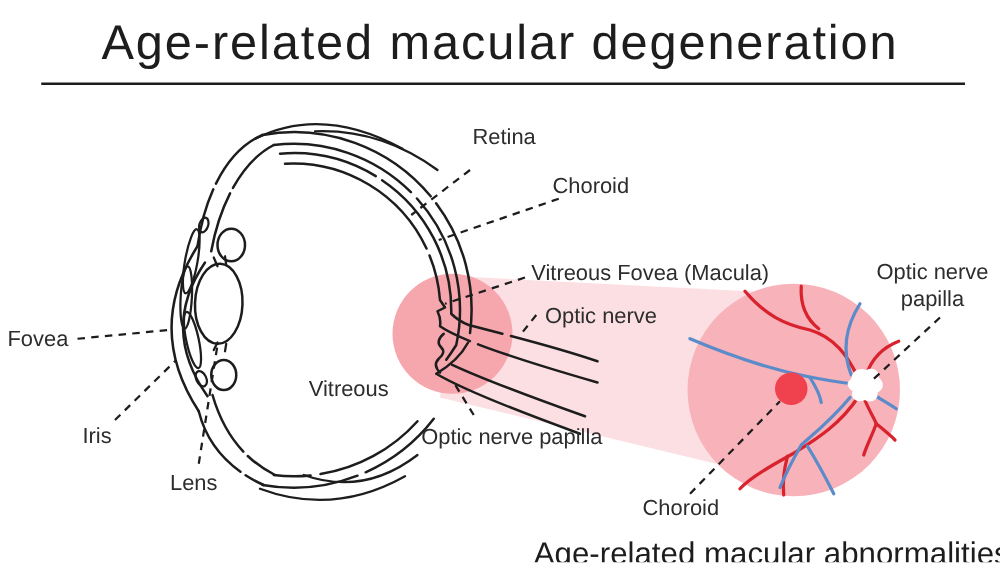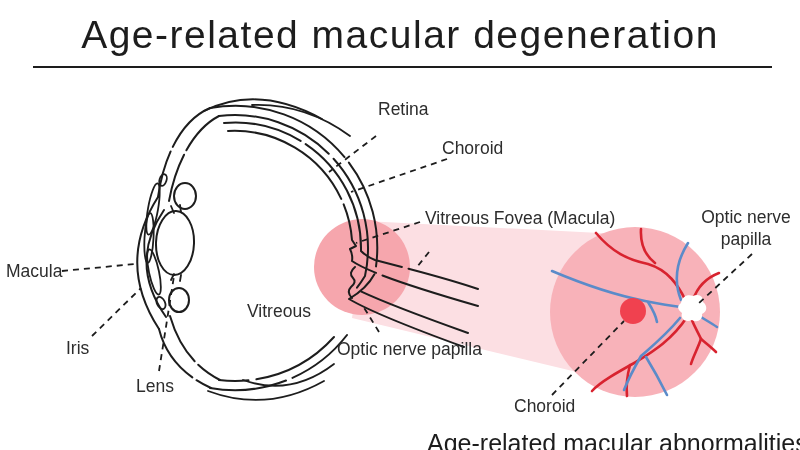--- a/index.html
+++ b/index.html
@@ -122,22 +122,23 @@
       <path class="dash" d="M 92,336 L 141,288"></path>
       <path class="dash" d="M 159,371 L 174,276"></path>
       <path class="dash" d="M 552,395 L 624,321"></path>
       <path class="dash" d="M 752,254 L 698,304"></path>
     </g>
   </svg>
 
   <div class="lbl lbl-retina">Retina</div>
   <div class="lbl lbl-choroid">Choroid</div>
   <div class="lbl lbl-fovea">Vitreous Fovea (Macula)</div>
+  <div class="lbl lbl-optic-nerve">Optic nerve</div>
   <div class="lbl lbl-vitreous">Vitreous</div>
   <div class="lbl lbl-onp-left">Optic nerve papilla</div>
-  <div class="lbl lbl-cornea">Macula</div>
+  <div class="lbl lbl-cornea">Fovea</div>
   <div class="lbl lbl-iris">Iris</div>
   <div class="lbl lbl-lens">Lens</div>
   <div class="lbl lbl-macula">Choroid</div>
   <div class="lbl lbl-onp-right">Optic nerve papilla</div>
   <div class="lbl lbl-bottom">Age-related macular abnormalities</div>
 
 </div>
 
 </body></html>

